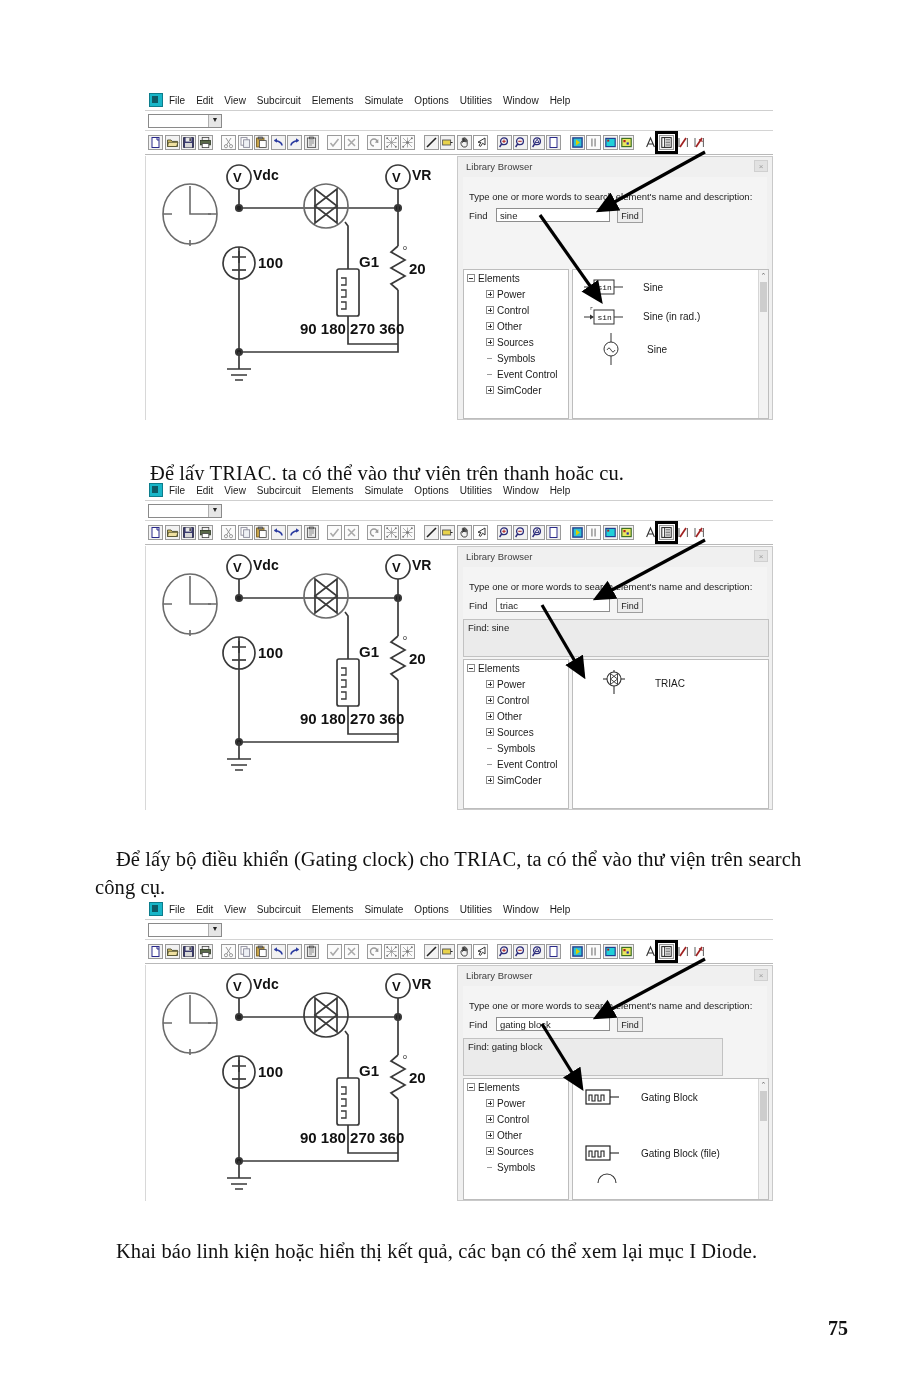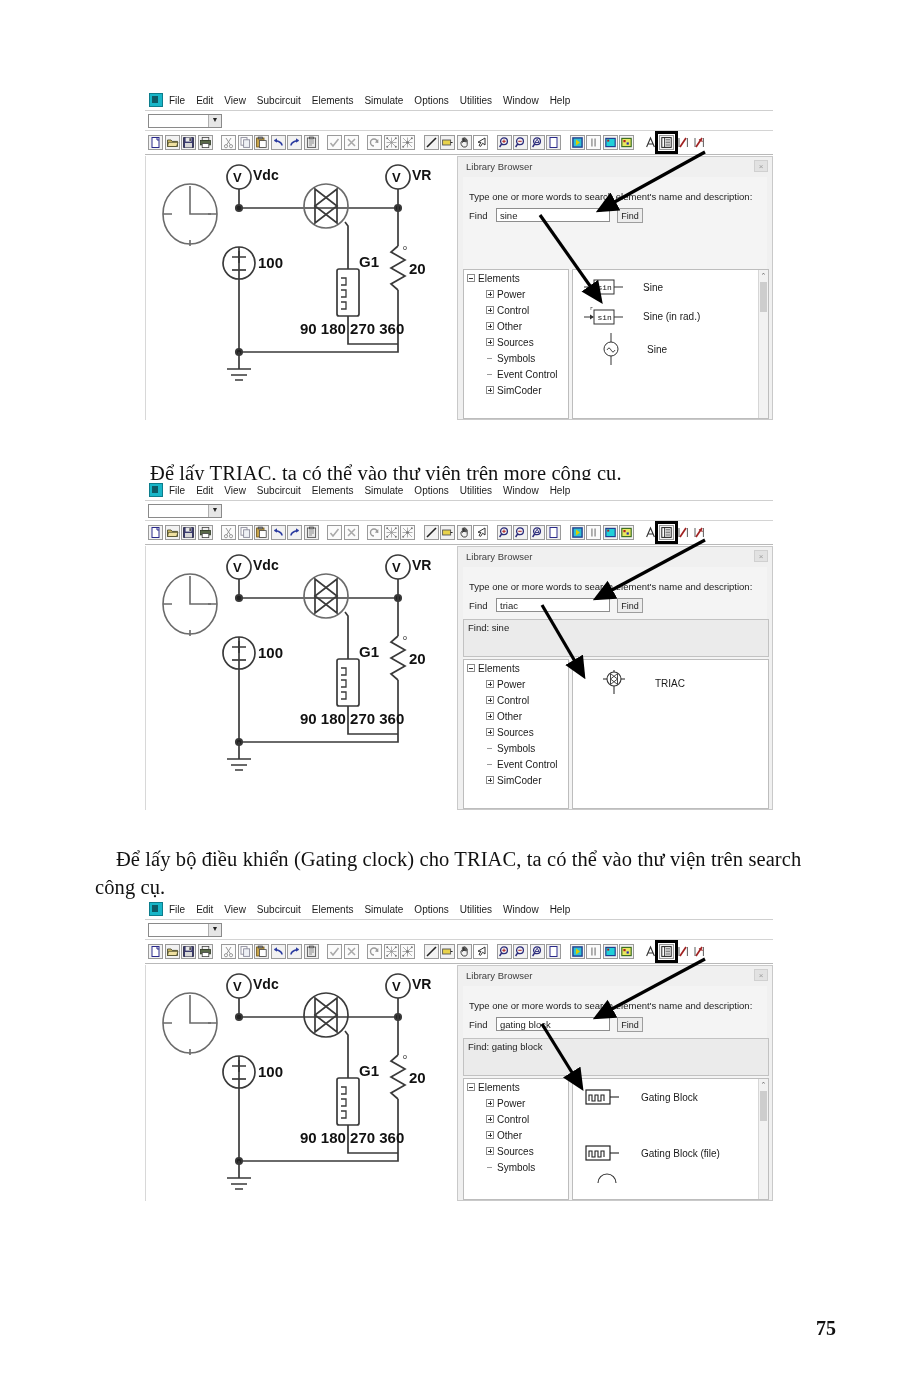--- a/index.html
+++ b/index.html
@@ -18,21 +18,21 @@
     font-family:"Liberation Serif", serif;
     font-size:20.5px;
     color:#111;
     letter-spacing:.1px;
     line-height:28px;
     white-space:pre-wrap;
   }
 
   .page-number{
     position:absolute;
-    right:80px;bottom:48px;
+    right:68px;bottom:48px;
     font-family:"Liberation Serif", serif;
     font-size:20px;font-weight:bold;color:#111;
   }
 
   
   .psim{
     position:absolute;
     background:#ffffff;
     overflow:hidden;
   }
@@ -636,21 +636,21 @@
       <defs>
           <marker id="ah1" markerWidth="7" markerHeight="7" refX="5.5" refY="3.2" orient="auto">
             <path d="M0 0 L7 3.2 L0 6.4 Z" fill="#000"></path>
           </marker>
         </defs>
       <path d="M560 62 L455 120" stroke="#000" stroke-width="3.2" fill="none" marker-end="url(#ah1)"></path>
       <path d="M395 125 L455 210" stroke="#000" stroke-width="3.2" fill="none" marker-end="url(#ah1)"></path>
     </svg>
   </div>
 
-  <p class="body-text" style="left:150px;top:438px;width:680px;">Để lấy TRIAC, ta có thể vào thư viện trên more công cụ.</p>
+  <p class="body-text" style="left:150px;top:438px;width:680px;">Để lấy TRIAC, ta có thể vào thư viện trên thanh hoặc cụ.</p>
 
   <div class="psim" id="shot2" style="left:145px;top:480px;width:628px;height:330px;border:0;">
 
     <div class="menubar">
       <div class="app-icon"></div>
       <div class="menu-item">File</div>
       <div class="menu-item">Edit</div>
       <div class="menu-item">View</div>
       <div class="menu-item">Subcircuit</div>
       <div class="menu-item">Elements</div>
@@ -1276,21 +1276,21 @@
     </div>
 
     <div class="libwin" style="left:312px;top:66px;width:316px;height:236px;">
       <div class="lib-title">Library Browser</div>
       <div class="lib-close">×</div>
       <div style="position:absolute;left:5px;top:20px;right:5px;bottom:0;background:#f4f4f4;"></div>
       <div class="lib-prompt" style="top:34px;">Type one or more words to search element's name and  description:</div>
       <div class="lib-findlabel" style="top:53px;">Find</div>
       <div class="lib-input" style="left:38px;top:51px;width:114px;">gating block</div>
       <div class="lib-findbtn" style="left:159px;top:51px;">Find</div>
-      <div class="lib-result" style="left:5px;top:72px;width:306px;height:38px;padding-left:33px;">
+      <div class="lib-result" style="left:5px;top:72px;width:260px;height:38px;padding-left:33px;">
         <div class="rtext">Find: gating block</div>
       </div>
       <div class="lib-tree" style="left:5px;top:112px;width:106px;height:122px;">
         <div class="tree-row" style="padding-left:3px;">
             <span class="tbox"></span>
             <span>Elements</span>
           </div>
         <div class="tree-row indent">
             <span class="tbox plus"></span>
             <span>Power</span>
@@ -1345,15 +1345,16 @@
       <defs>
           <marker id="ah3" markerWidth="7" markerHeight="7" refX="5.5" refY="3.2" orient="auto">
             <path d="M0 0 L7 3.2 L0 6.4 Z" fill="#000"></path>
           </marker>
         </defs>
       <path d="M560 60 L452 118" stroke="#000" stroke-width="3.2" fill="none" marker-end="url(#ah3)"></path>
       <path d="M397 125 L436 188" stroke="#000" stroke-width="3.2" fill="none" marker-end="url(#ah3)"></path>
     </svg>
   </div>
 
+  <p class="body-text" style="left:95px;top:1216px;width:740px;">    Khai báo linh kiện hoặc hiển thị kết quả, các bạn có thể xem lại mục I Diode.</p>
 
   <div class="page-number">75</div>
 </div>
 
 </body></html>

